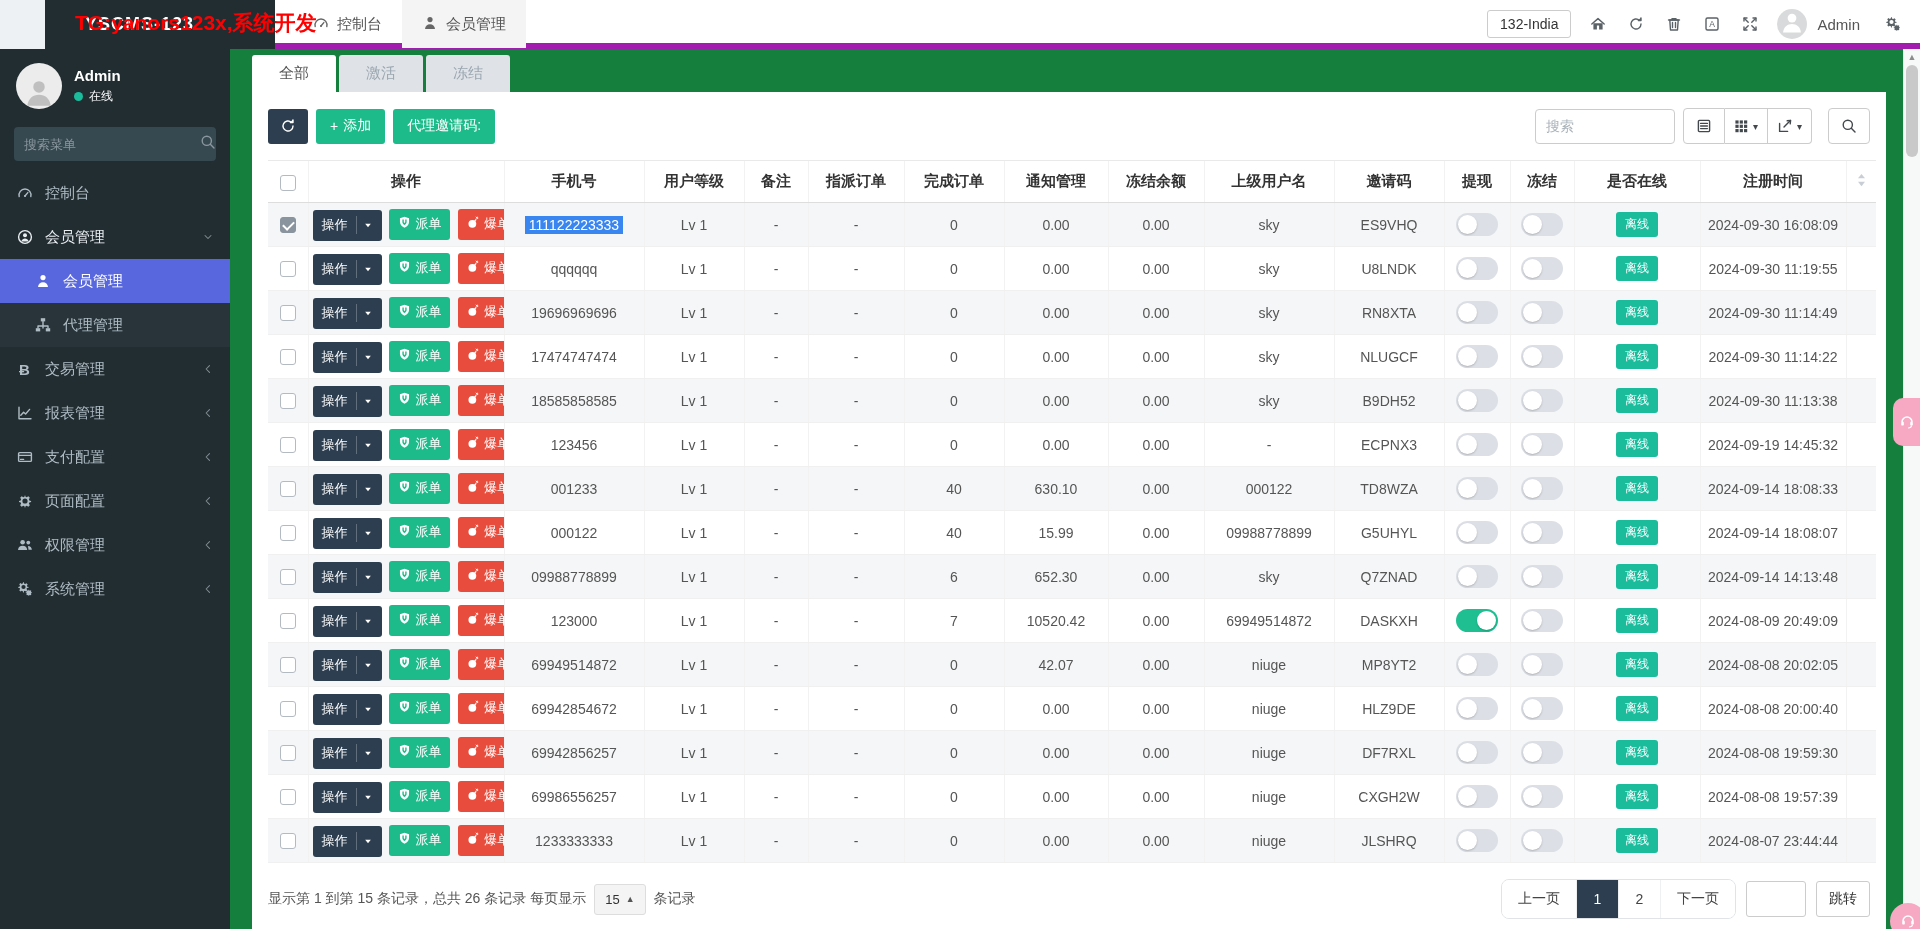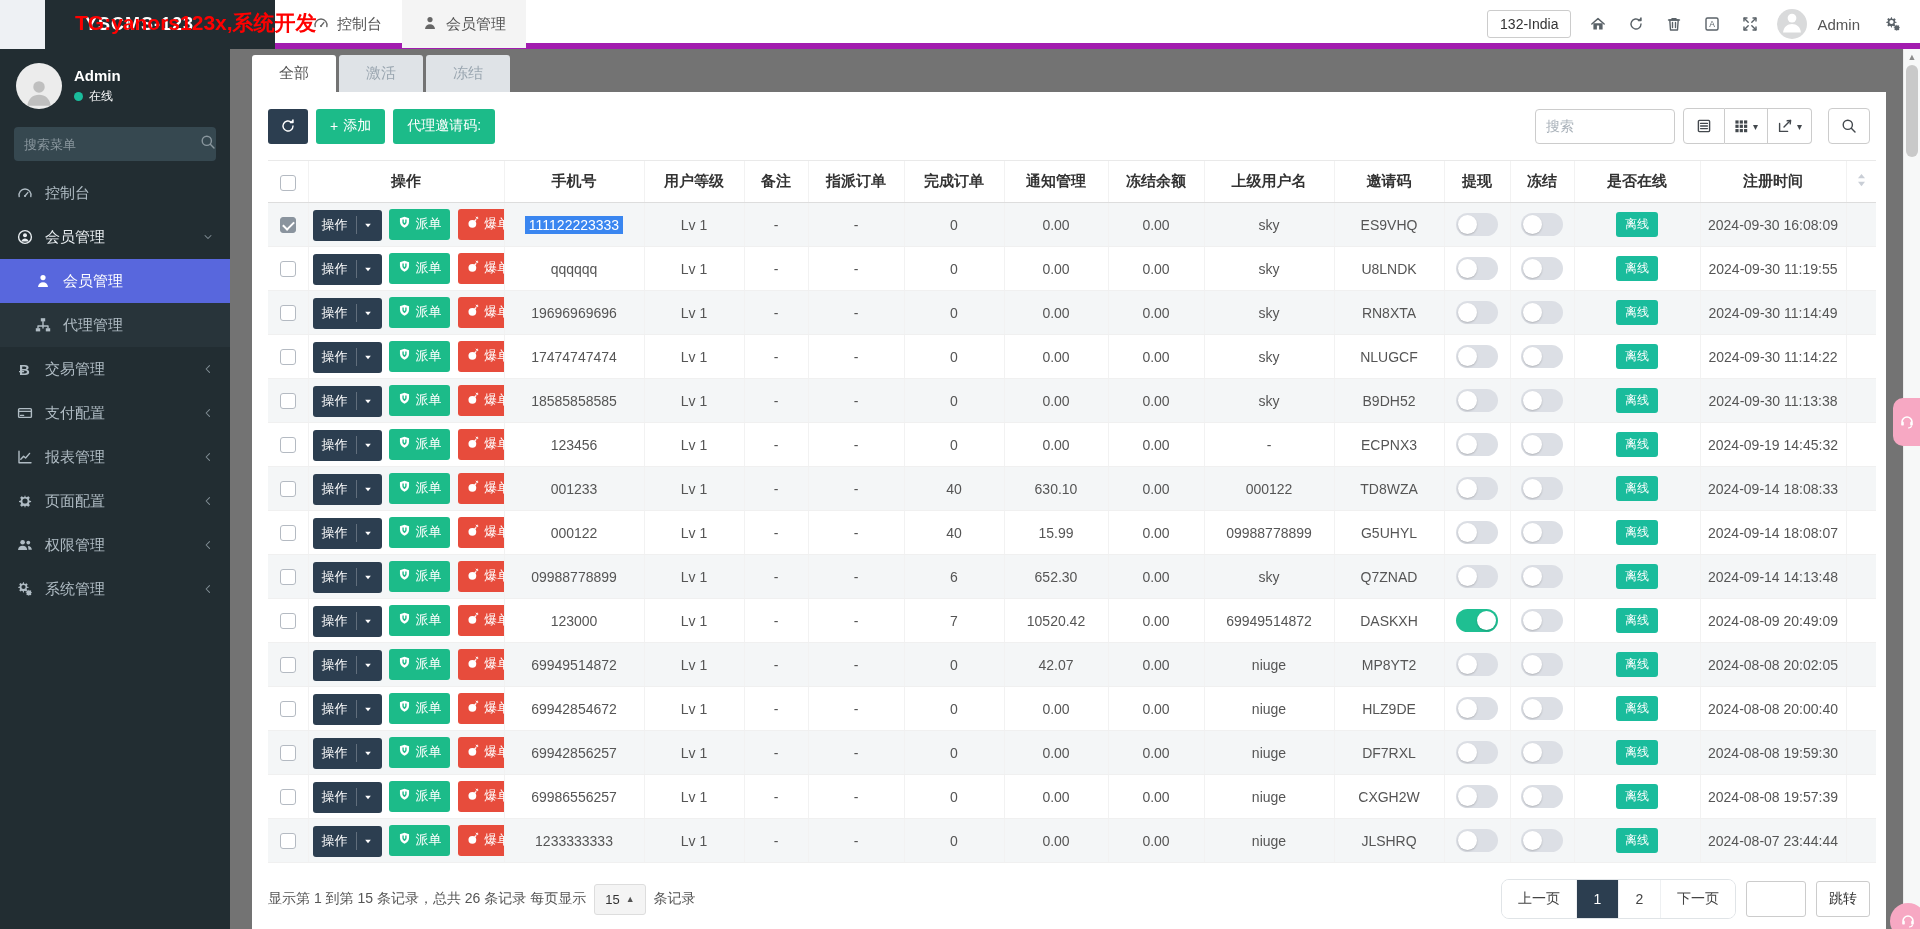--- a/index.html
+++ b/index.html
@@ -46,21 +46,21 @@
   .menu-item { height:44px; display:flex; align-items:center; gap:12px; padding:0 16px;
     color:#b0bcc4; font-size:15px; cursor:pointer; position:relative; }
   .menu-item svg { flex:0 0 auto; }
   .menu-item .chev { margin-left:auto; color:#808d94; }
   .menu-item.parent-open { color:#e9eef1; }
   .menu-item.sub { background:#28343a; padding-left:34px; }
   .menu-item.sub.active { background:#5867dd; color:#fff; }
   .bitcoin-glyph { font-weight:bold; font-size:15px; width:16px; text-align:center; display:inline-block; }
 
   
-  .main { position:absolute; left:230px; top:49px; right:0; bottom:0; background:#737373; overflow:hidden; }
+  .main { position:absolute; left:230px; top:49px; right:0; bottom:0; background:#15803d; overflow:hidden; }
   .tabs { display:flex; gap:3px; padding:6px 0 0 22px; }
   .tab { padding:9px 27px; font-size:15px; background:#dfe3e7; color:#9aa6b0;
     border-radius:3px 3px 0 0; cursor:pointer; }
   .tab.active { background:#fff; color:#555; }
   .panel { background:#fff; margin:0 34px 0 22px; padding-bottom:6px; min-height:818px; }
 
   .toolbar { display:flex; justify-content:space-between; align-items:center; padding:16px; }
   .toolbar-left { display:flex; gap:8px; }
   .btn { height:35px; border:0; border-radius:3px; font-size:14px; color:#fff; cursor:pointer;
     display:inline-flex; align-items:center; gap:5px; padding:0 14px;
@@ -298,38 +298,38 @@
             <span class="bitcoin-glyph">Ƀ</span>
           </span>
      <span>交易管理</span>
      <span class="chev"><svg width="12" height="12" viewBox="0 0 16 16" fill="none" stroke="currentColor" stroke-width="1.4" stroke-linecap="round" stroke-linejoin="round">
               <path d="M10 3.5L5.5 8l4.5 4.5"></path>
             </svg></span>
    </div>
         <div class="menu-item">
      <span style="display:inline-flex;width:17px;justify-content:center">
             <svg width="16" height="16" viewBox="0 0 16 16" fill="none" stroke="currentColor" stroke-width="1.4" stroke-linecap="round" stroke-linejoin="round">
-              <rect x="1.6" y="3.6" width="12.8" height="8.8" rx="1"></rect>
-              <path d="M1.6 6.4h12.8M3.6 10.4h3"></path>
-            </svg>
-          </span>
-     <span>支付配置</span>
+              <path d="M2 2.2v11.6h12"></path>
+              <path d="M3.8 10.2l2.8-3 2 1.8 4-4.6"></path>
+              <path d="M12.6 3.6l1-. 2-.2 1"></path>
+            </svg>
+          </span>
+     <span>报表管理</span>
      <span class="chev"><svg width="12" height="12" viewBox="0 0 16 16" fill="none" stroke="currentColor" stroke-width="1.4" stroke-linecap="round" stroke-linejoin="round">
               <path d="M10 3.5L5.5 8l4.5 4.5"></path>
             </svg></span>
    </div>
         <div class="menu-item">
      <span style="display:inline-flex;width:17px;justify-content:center">
             <svg width="16" height="16" viewBox="0 0 16 16" fill="none" stroke="currentColor" stroke-width="1.4" stroke-linecap="round" stroke-linejoin="round">
-              <path d="M2 2.2v11.6h12"></path>
-              <path d="M3.8 10.2l2.8-3 2 1.8 4-4.6"></path>
-              <path d="M12.6 3.6l1-. 2-.2 1"></path>
-            </svg>
-          </span>
-     <span>报表管理</span>
+              <rect x="1.6" y="3.6" width="12.8" height="8.8" rx="1"></rect>
+              <path d="M1.6 6.4h12.8M3.6 10.4h3"></path>
+            </svg>
+          </span>
+     <span>支付配置</span>
      <span class="chev"><svg width="12" height="12" viewBox="0 0 16 16" fill="none" stroke="currentColor" stroke-width="1.4" stroke-linecap="round" stroke-linejoin="round">
               <path d="M10 3.5L5.5 8l4.5 4.5"></path>
             </svg></span>
    </div>
         <div class="menu-item">
      <span style="display:inline-flex;width:17px;justify-content:center">
             <svg width="16" height="16" viewBox="0 0 16 16" fill="none" stroke="currentColor" stroke-width="1.4" stroke-linecap="round" stroke-linejoin="round">
               <path d="M8 5.4A2.6 2.6 0 1 0 8 10.6 2.6 2.6 0 0 0 8 5.4zm6.2 3.6l-1.9.5c-.1.4-.25.75-.45 1.1l1 1.7-1.5 1.5-1.7-1c-.35.2-.7.35-1.1.45L8 15H8l-.55-1.75c-.4-.1-.75-.25-1.1-.45l-1.7 1-1.5-1.5 1-1.7c-.2-.35-.35-.7-.45-1.1L2 9V8l1.7-.55c.1-.4.25-.75.45-1.1l-1-1.7 1.5-1.5 1.7 1c.35-.2.7-.35 1.1-.45L8 2h0l.55 1.7c.4.1.75.25 1.1.45l1.7-1 1.5 1.5-1 1.7c.2.35.35.7.45 1.1L14 8z" fill="currentColor" stroke="none"></path>
             </svg>
           </span>

